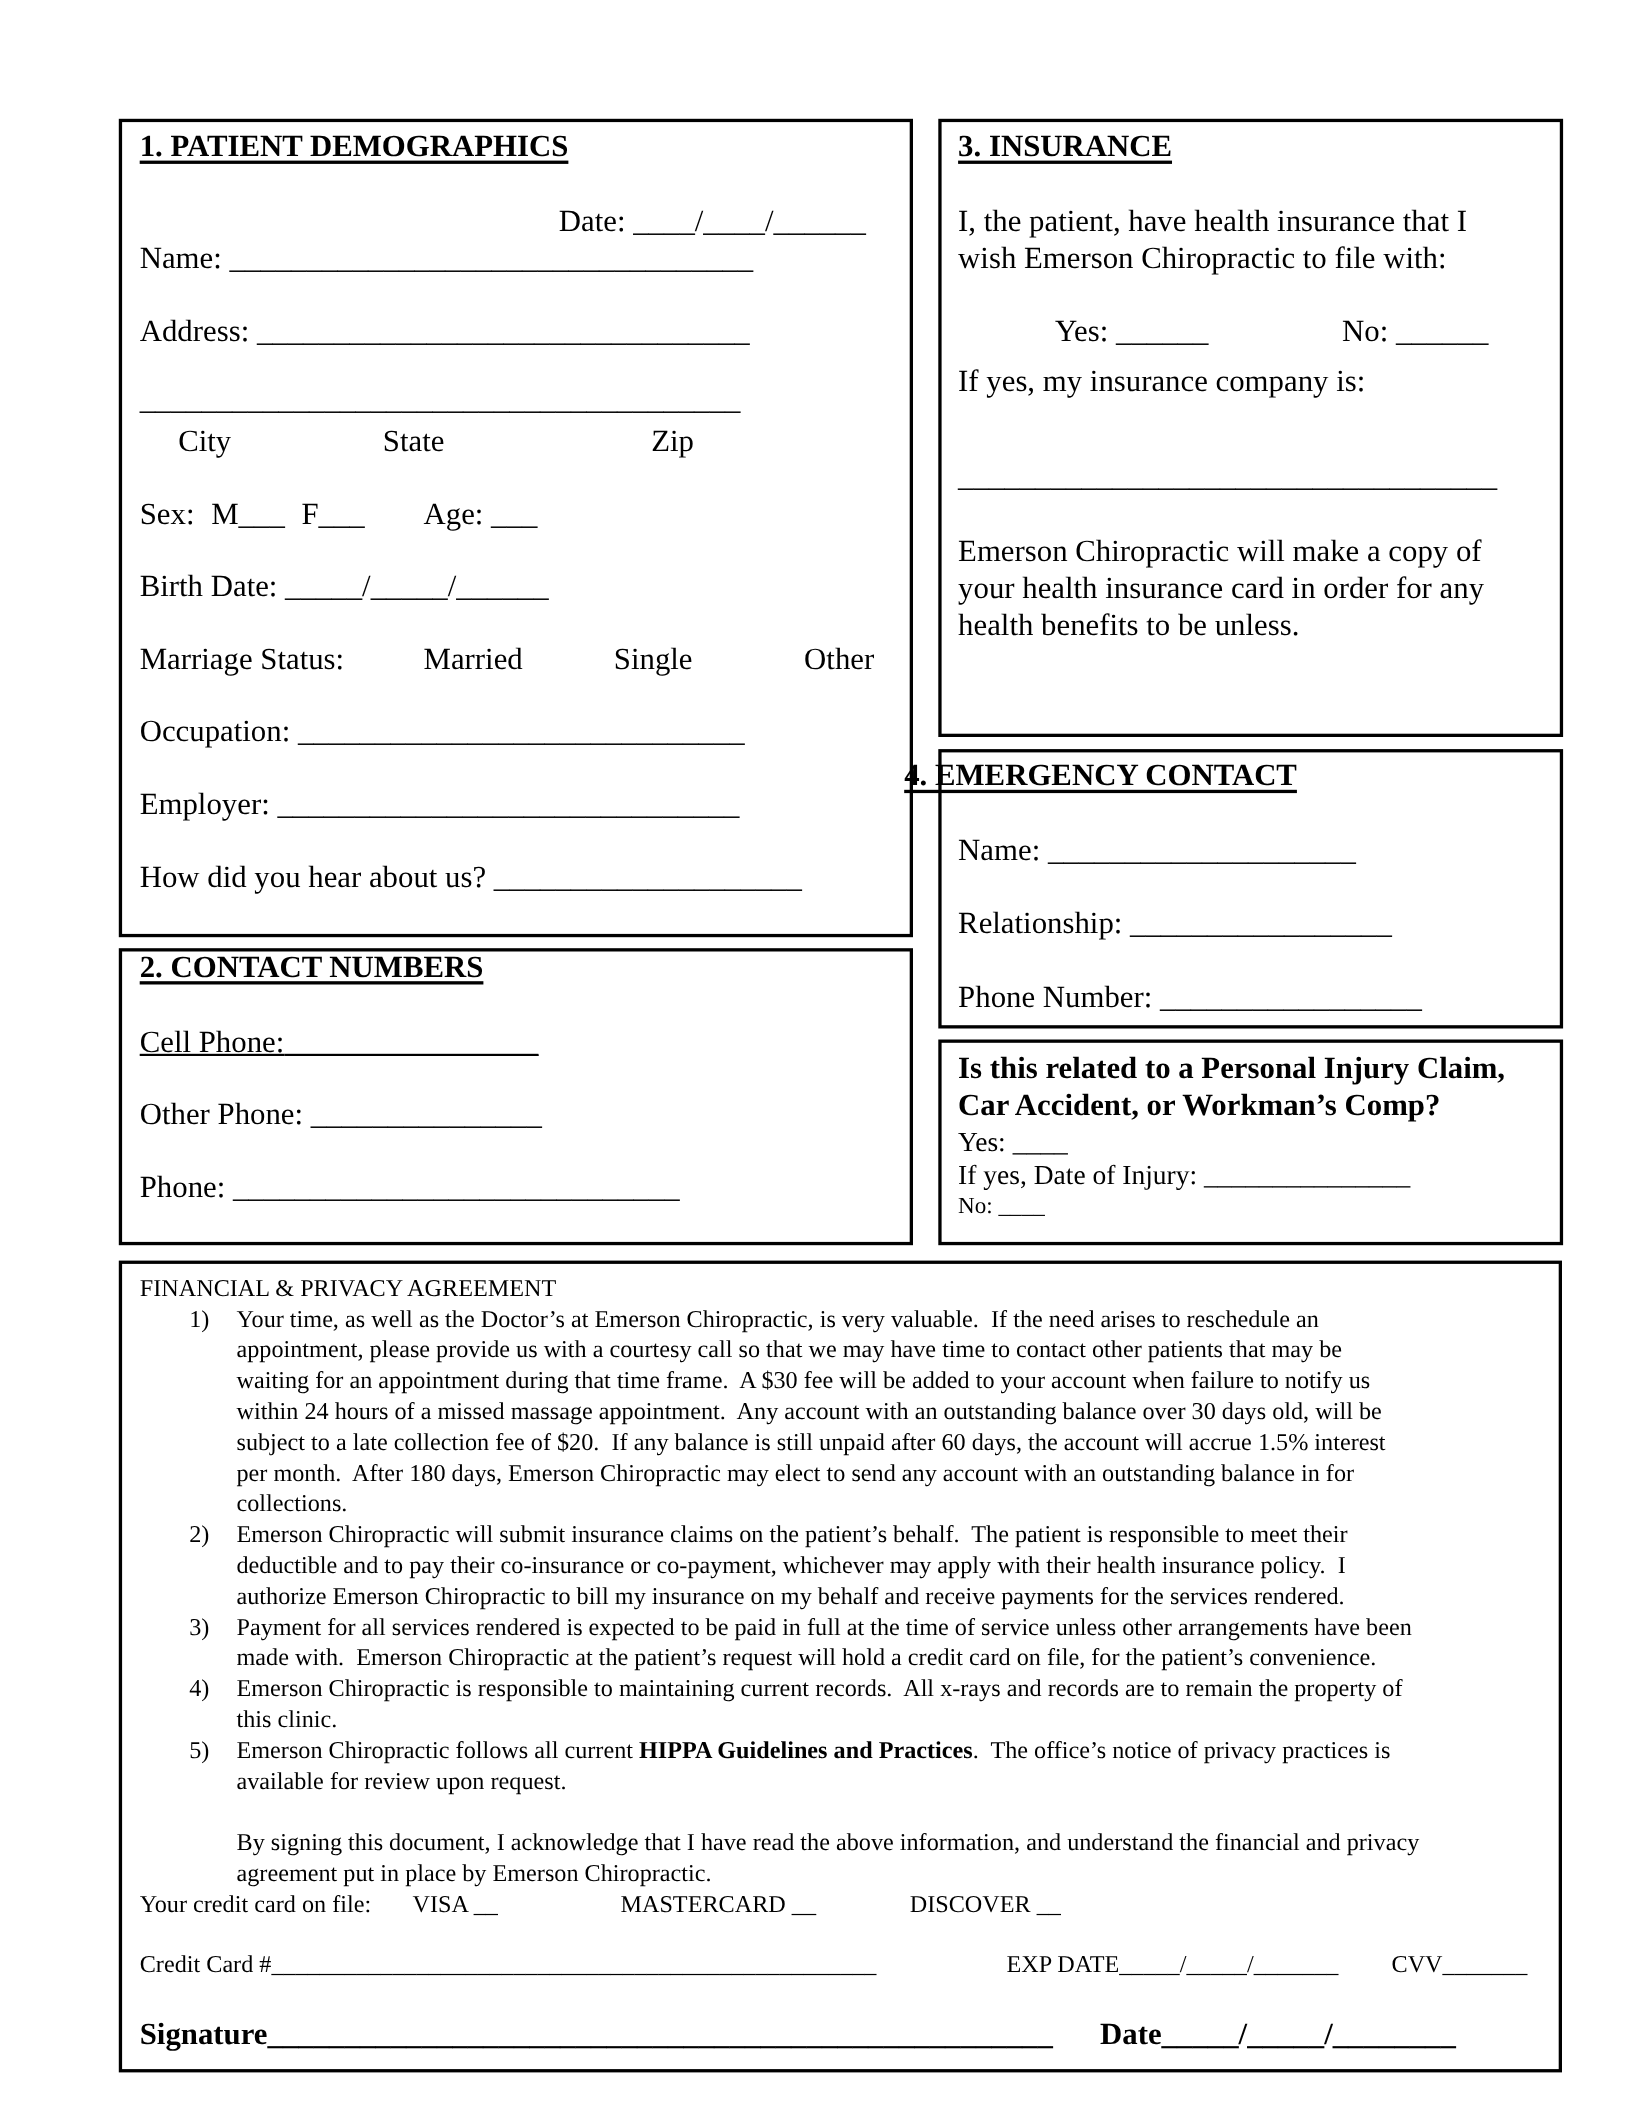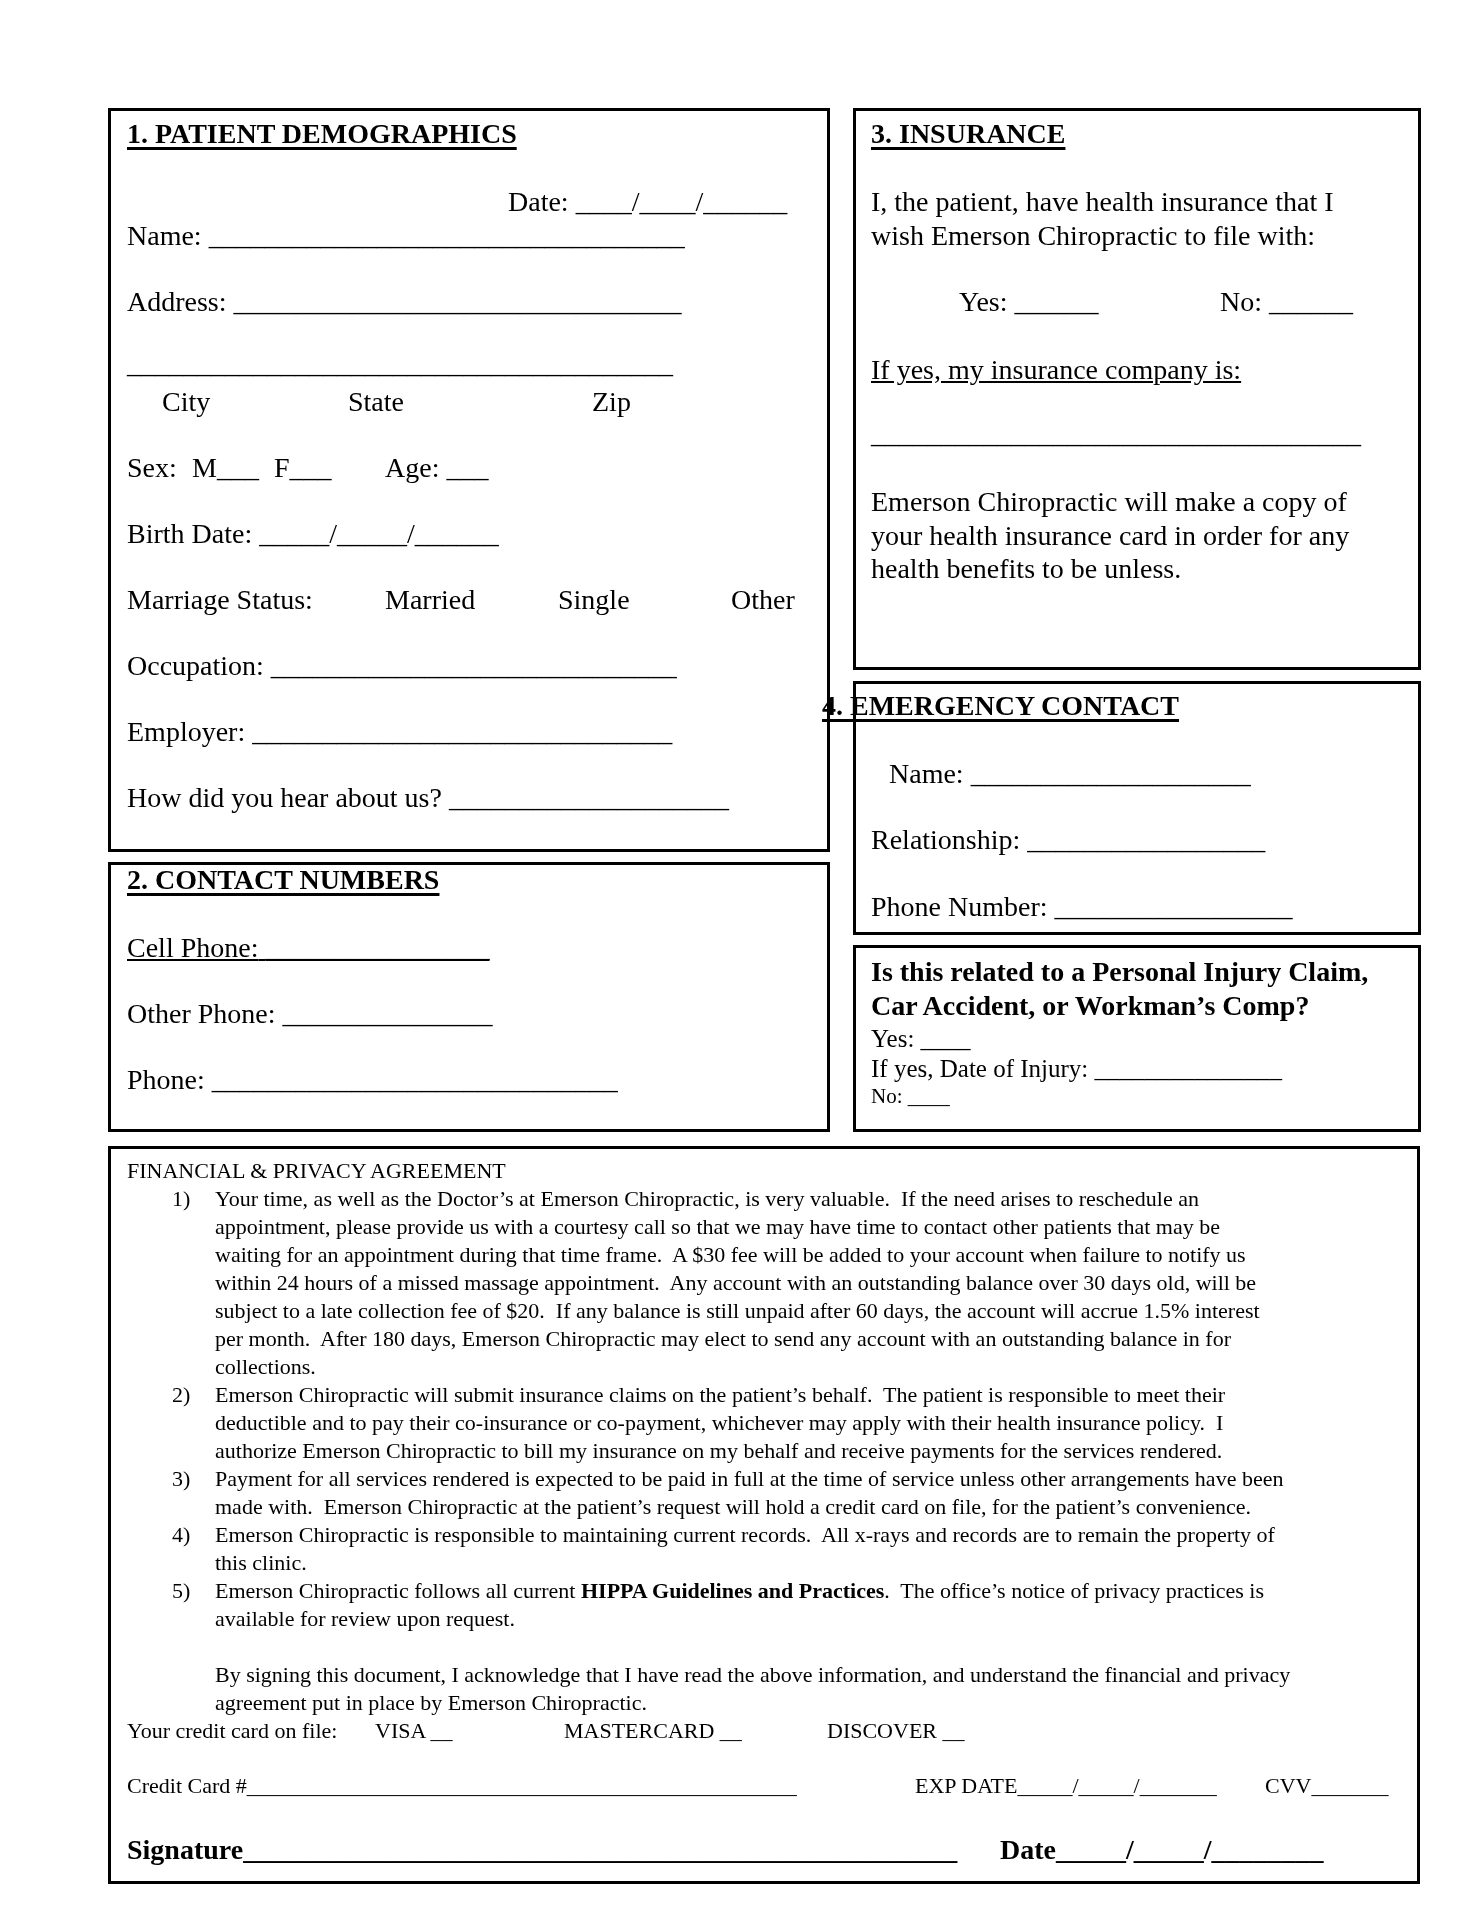--- a/index.html
+++ b/index.html
@@ -51,29 +51,29 @@
 <div class="t" style="left:127px; top:934px;text-decoration:underline;"><span>Cell Phone:</span> <span>________________</span></div>
 <div class="t" style="left:127px; top:1000px;"><span>Other Phone:</span> <span>_______________</span></div>
 <div class="t" style="left:127px; top:1066px;"><span>Phone:</span> <span>_____________________________</span></div>
 
 <div class="box" style="left:853px; top:108px; width:568px; height:562px;"></div>
 <div class="t h" style="left:871px; top:120px;">3. INSURANCE</div>
 <div class="t" style="left:871px; top:188px;">I, the patient, have health insurance that I</div>
 <div class="t" style="left:871px; top:222px;">wish Emerson Chiropractic to file with:</div>
 <div class="t" style="left:959px; top:288px;"><span>Yes:</span> <span>______</span></div>
 <div class="t" style="left:1220px; top:288px;"><span>No:</span> <span>______</span></div>
-<div class="t" style="left:871px; top:356px;text-decoration:underline;">If yes, my insurance company is:</div>
+<div class="t" style="left:871px; top:333px;">If yes, my insurance company is:</div>
 <div class="t" style="left:871px; top:420px;">___________________________________</div>
 <div class="t" style="left:871px; top:488px;">Emerson Chiropractic will make a copy of</div>
 <div class="t" style="left:871px; top:522px;">your health insurance card in order for any</div>
 <div class="t" style="left:871px; top:555px;">health benefits to be unless.</div>
 
 <div class="box" style="left:853px; top:681px; width:568px; height:254px;"></div>
 <div class="t h" style="left:822px; top:692px;">4. EMERGENCY CONTACT</div>
-<div class="t" style="left:871px; top:760px;margin-left:18px;"><span>Name:</span> <span>____________________</span></div>
+<div class="t" style="left:871px; top:760px;"><span>Name:</span> <span>____________________</span></div>
 <div class="t" style="left:871px; top:826px;"><span>Relationship:</span> <span>_________________</span></div>
 <div class="t" style="left:871px; top:893px;"><span>Phone Number:</span> <span>_________________</span></div>
 
 <div class="box" style="left:853px; top:945px; width:568px; height:187px;"></div>
 <div class="t b" style="left:871px; top:958px;">Is this related to a Personal Injury Claim,</div>
 <div class="t b" style="left:871px; top:992px;">Car Accident, or Workman’s Comp?</div>
 <div class="t" style="left:871px; top:1026px; font-size:25px;">Yes: ____</div>
 <div class="t" style="left:871px; top:1056px; font-size:25px;">If yes, Date of Injury: _______________</div>
 <div class="t" style="left:871px; top:1086px; font-size:21px;">No: ____</div>
 

